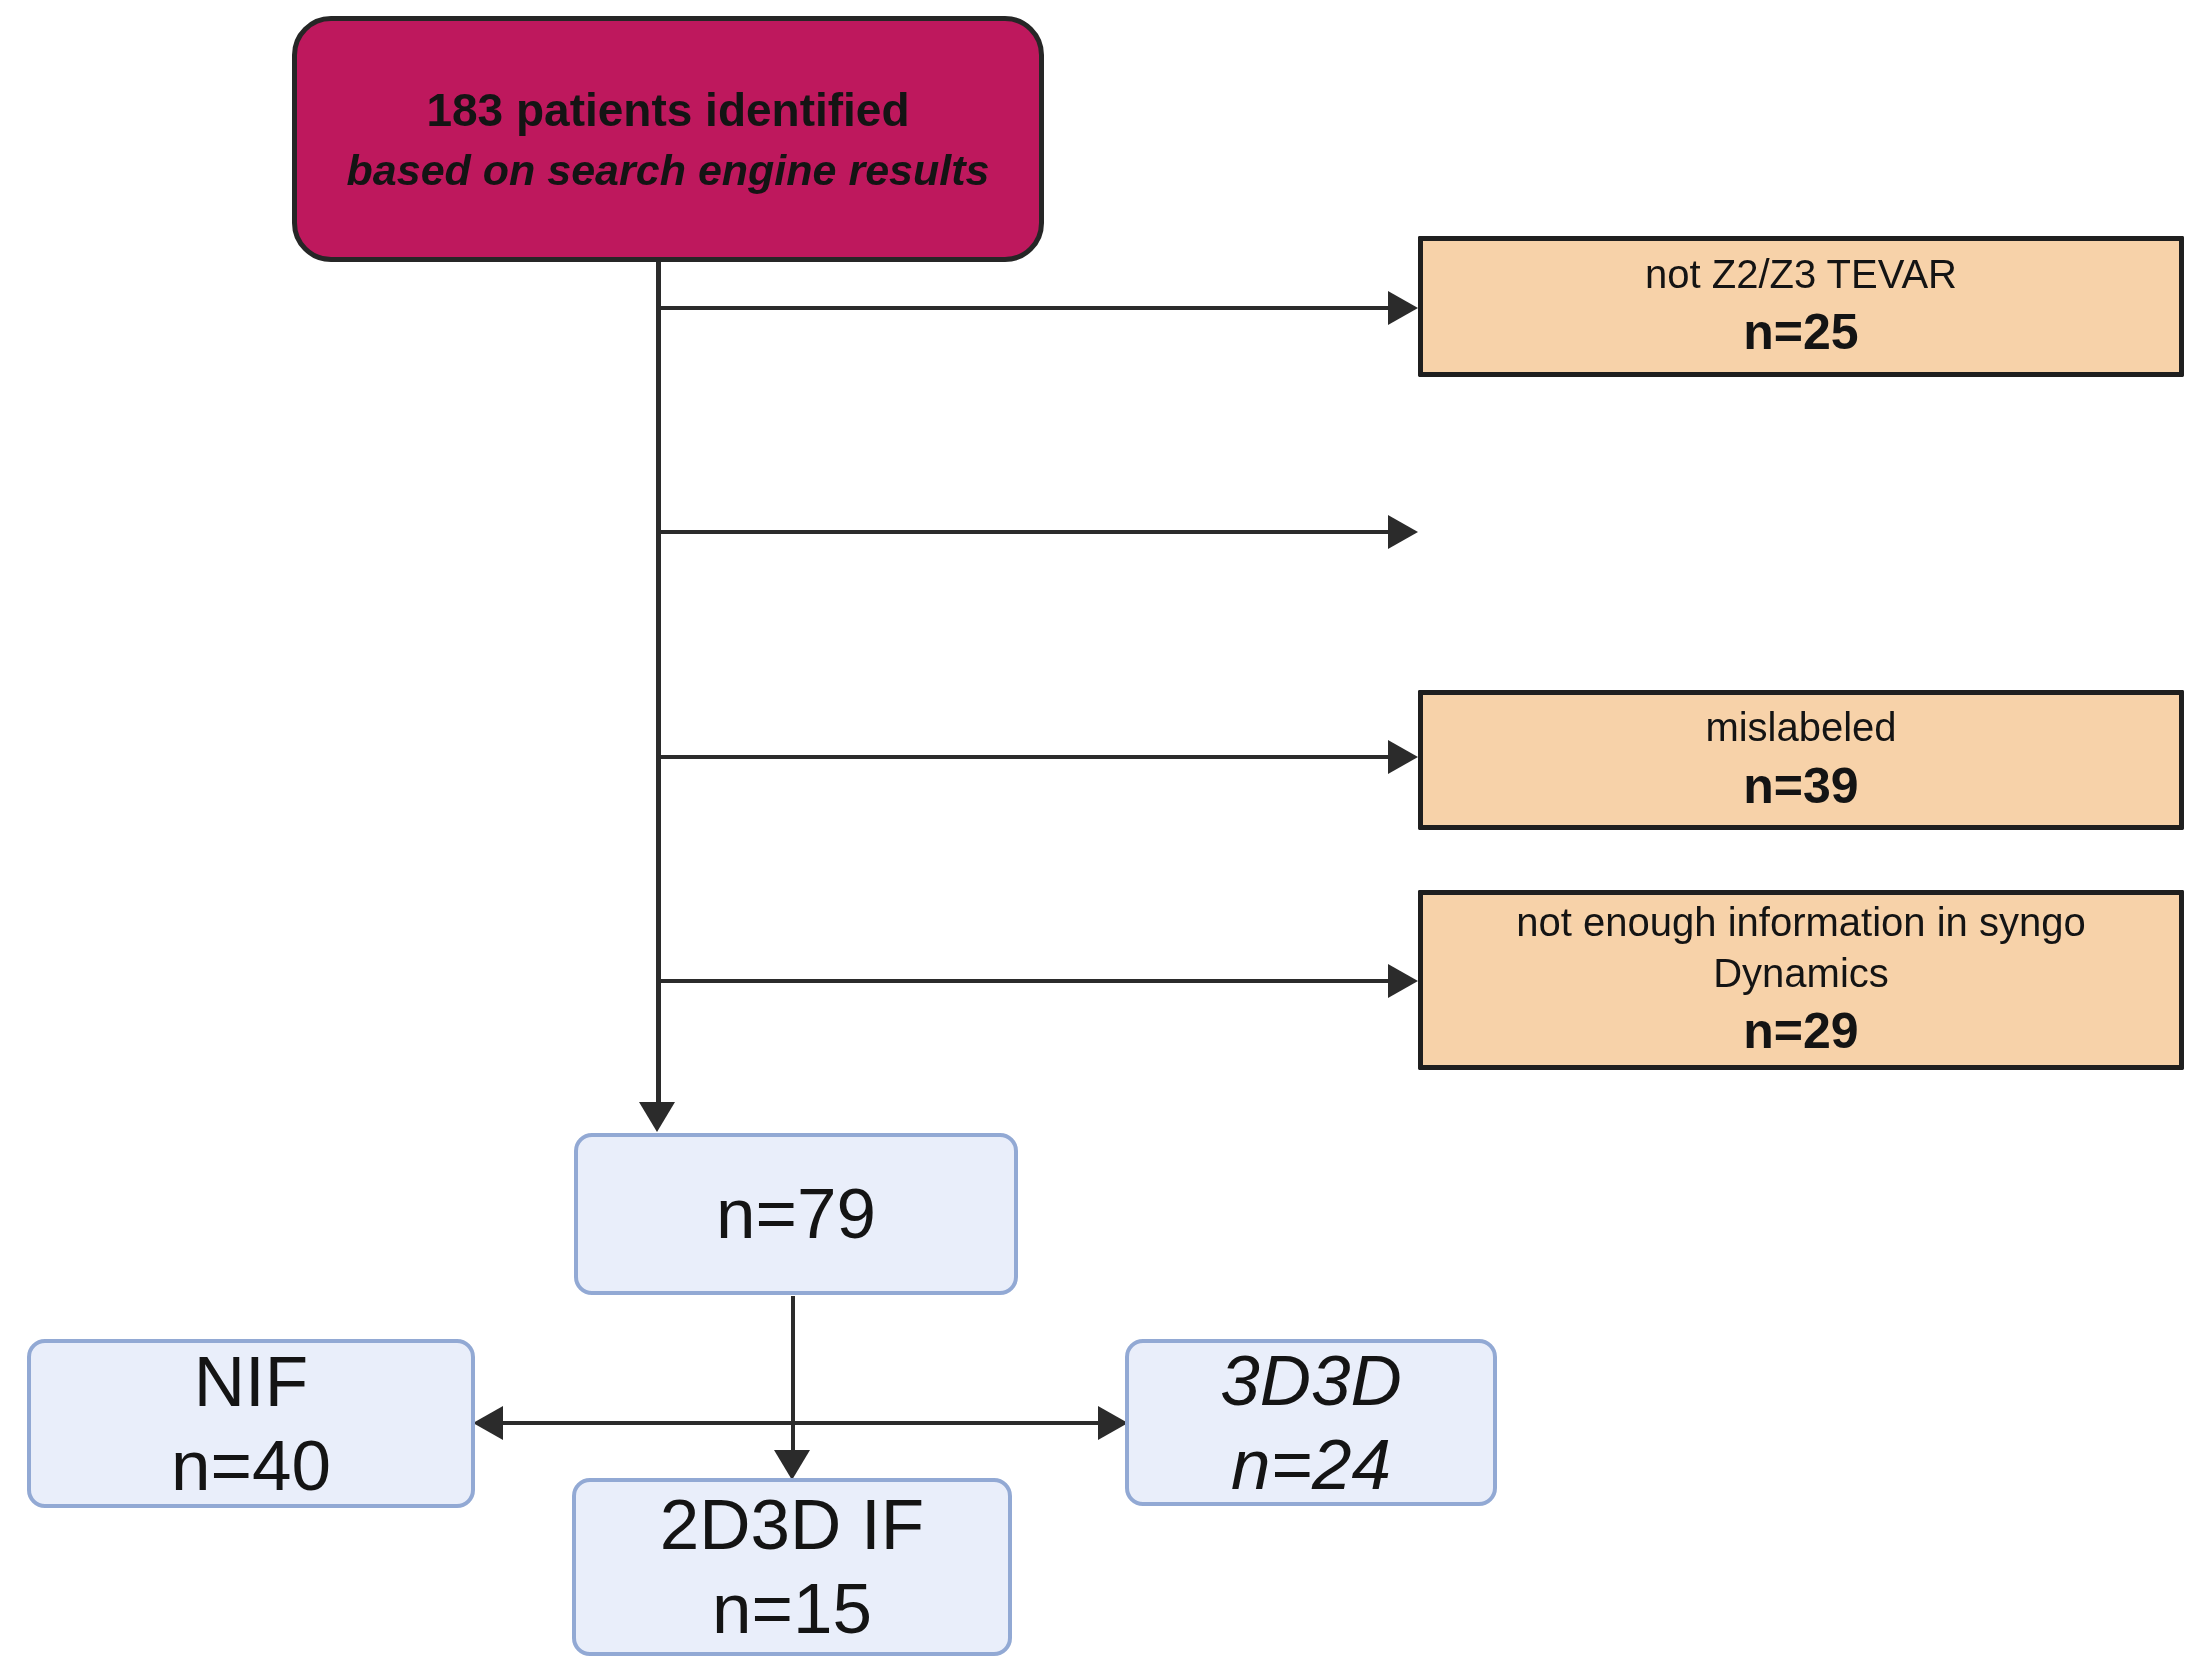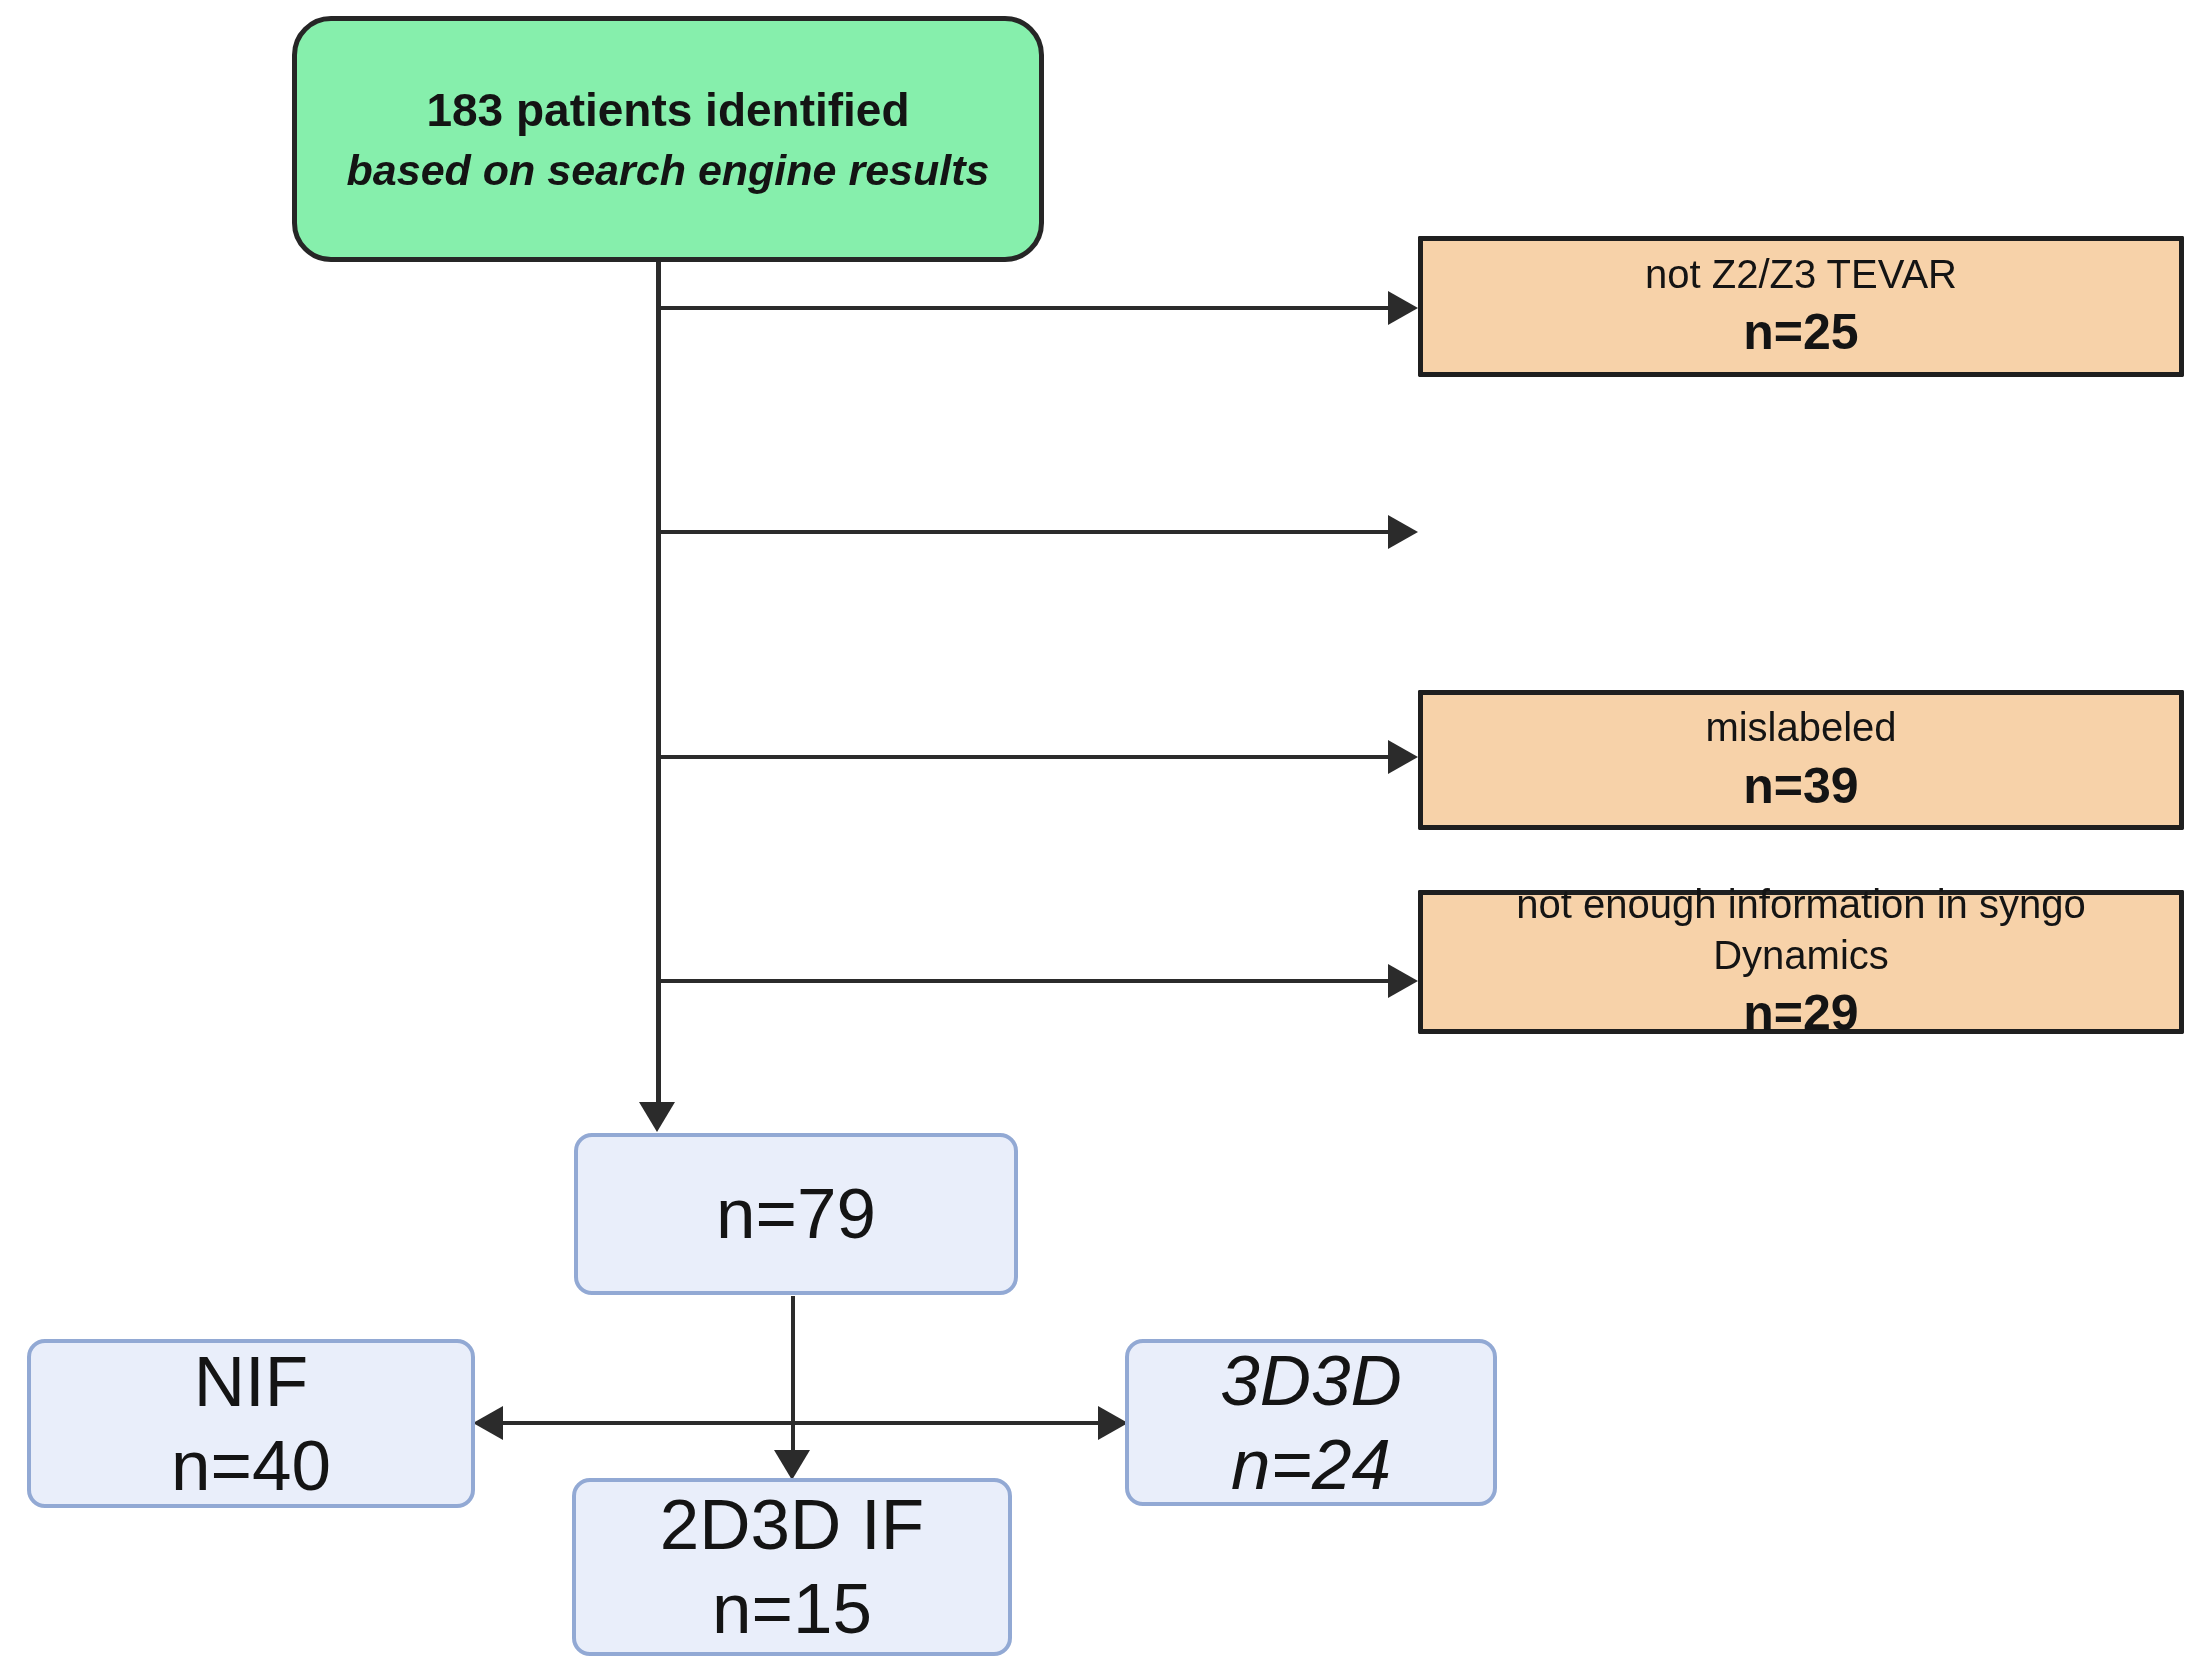--- a/index.html
+++ b/index.html
@@ -19,21 +19,21 @@
   .box {
     position: absolute;
     box-sizing: border-box;
     display: flex;
     flex-direction: column;
     align-items: center;
     justify-content: center;
     text-align: center;
   }
   .box-gray {
-    background: #86efac;
+    background: #be185d;
     border: 5.7px solid #262626;
     border-radius: 39px;
   }
   .box-orange {
     background: #f7d2a9;
     border: 5.7px solid #1f1f1f;
     border-radius: 1.4px;
   }
   .box-blue {
     background: #e9eefa;
@@ -121,21 +121,21 @@
     <div class="orange-label">not Z2/Z3 TEVAR</div>
     <div class="orange-n">n=25</div>
   </div>
 
 
   <div class="box box-orange" style="left:1418px; top:690px; width:766px; height:140px;">
     <div class="orange-label">mislabeled</div>
     <div class="orange-n">n=39</div>
   </div>
 
-  <div class="box box-orange" style="left:1418px; top:890px; width:766px; height:144px;">
+  <div class="box box-orange" style="left:1418px; top:890px; width:766px; height:180px;">
     <div class="orange-label">not enough information in syngo Dynamics</div>
     <div class="orange-n">n=29</div>
   </div>
 
   <div class="box box-blue" style="left:574px; top:1133px; width:444px; height:162px;">
     <div class="blue-label">n=79</div>
   </div>
 
   <div class="line" style="left:791px; top:1296px; width:4.3px; height:154px;"></div>
   <div class="arrowhead arrow-down" style="left:774px; top:1450px;"></div>

